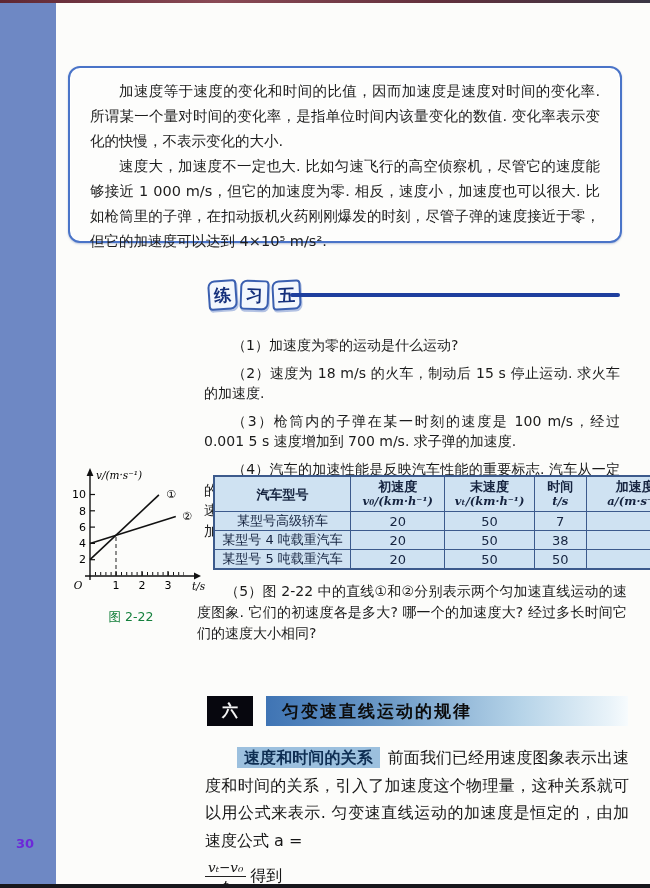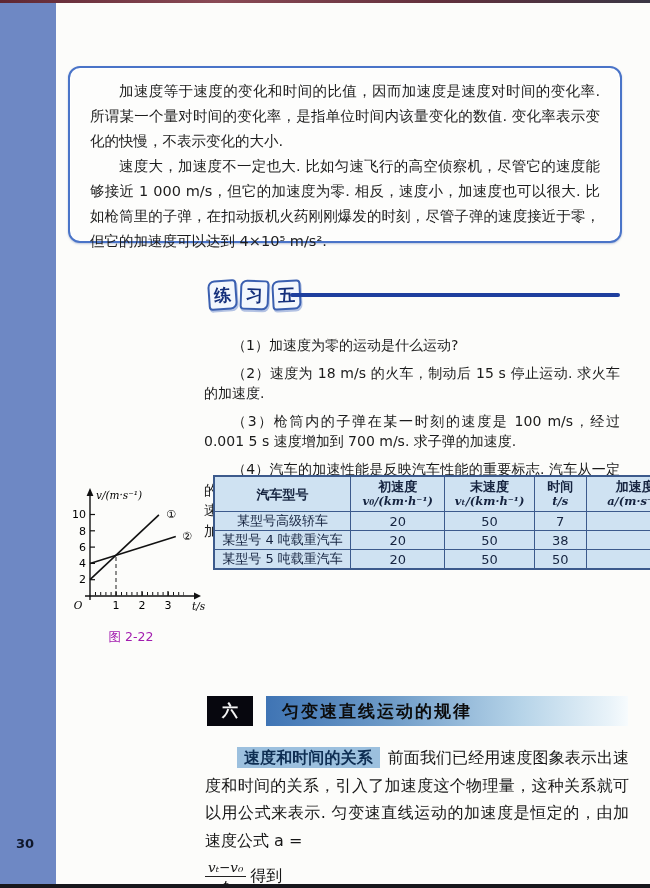--- a/index.html
+++ b/index.html
@@ -5,21 +5,21 @@
   html,body{margin:0;padding:0;}
   .page{
     position:relative; width:650px; height:888px;
     background:#fcfcfa; overflow:hidden;
     font-family:"DejaVu Sans",sans-serif; color:#1c1c1c;
   }
   .edge-top{position:absolute;left:0;top:0;width:650px;height:3px;
     background:linear-gradient(90deg,#5f2733,#8a4a55,#63303c,#3a3644);}
   .edge-bottom{position:absolute;left:0;bottom:0;width:650px;height:4px;background:#17171c;}
   .spine{position:absolute;left:0;top:3px;width:56px;height:881px;background:#6e88c4;}
-  .page-num{position:absolute;left:16px;top:836px;font-size:13px;font-weight:bold;color:#0f172a;}
+  .page-num{position:absolute;left:16px;top:836px;font-size:13px;font-weight:bold;color:#6d28d9;}
 
   
   .info-box{
     position:absolute;left:68px;top:66px;width:554px;height:177px;
     border:2.5px solid #4a74c8;border-radius:12px;background:#fdfdfc;
     box-shadow:0 1px 2px rgba(70,100,170,.35), inset 0 0 0 1px #ffffff;
     box-sizing:border-box;padding:11px 20px 0 20px;
   }
   .info-box p{margin:0;text-indent:2em;font-size:14.5px;line-height:25px;
     text-align:justify;color:#1d1d1d;}
@@ -40,22 +40,22 @@
 
   
   .questions{position:absolute;left:197px;top:328px;width:430px;}
   .questions p{margin:7px;text-indent:2em;font-size:14px;line-height:20.6px;
     text-align:justify;color:#1b1b1b;}
   .question5{position:absolute;left:197px;top:581px;width:430px;}
   .question5 p{margin:0;text-indent:2em;font-size:14px;line-height:21px;
     text-align:justify;color:#1b1b1b;}
 
   
-  .figure{position:absolute;left:56px;top:484px;width:150px;}
-  .fig-caption{margin-top:6px;text-align:center;font-size:12.5px;color:#a21caf;}
+  .figure{position:absolute;left:56px;top:464px;width:150px;}
+  .fig-caption{margin-top:6px;text-align:center;font-size:12.5px;color:#15803d;}
 
   
   .car-table{position:absolute;left:213px;top:475px;width:473px;
     border-collapse:collapse;background:#cfe2f2;
     border:2px solid #3c5a8c;table-layout:fixed;}
   .car-table th,.car-table td{
     border:1px solid #3c5a8c;text-align:center;vertical-align:middle;
     color:#15233f;padding:0;}
   .car-table th{height:34px;font-size:13px;font-weight:bold;line-height:15px;}
   .car-table th .unit{display:block;font-weight:bold;font-size:11.5px;font-style:italic;
@@ -197,20 +197,23 @@
       <tr>
         <td>某型号 5 吨载重汽车</td>
         <td>20</td>
         <td>50</td>
         <td>50</td>
         <td></td>
       </tr>
     </tbody>
   </table>
 
+  <div class="question5">
+    <p>（5）图 2-22 中的直线①和②分别表示两个匀加速直线运动的速度图象. 它们的初速度各是多大? 哪一个的加速度大? 经过多长时间它们的速度大小相同?</p>
+  </div>
 
   <div class="section-header">
     <div class="section-number">六</div>
     <div class="section-bar">
       <span>匀变速直线运动的规律</span>
     </div>
   </div>
 
   <div class="body-para">
     <p><span class="lead-label">速度和时间的关系</span><span>前面我们已经用速度图象表示出速度和时间的关系，引入了加速度这个物理量，这种关系就可以用公式来表示. 匀变速直线运动的加速度是恒定的，由加速度公式 a =</span></p>

